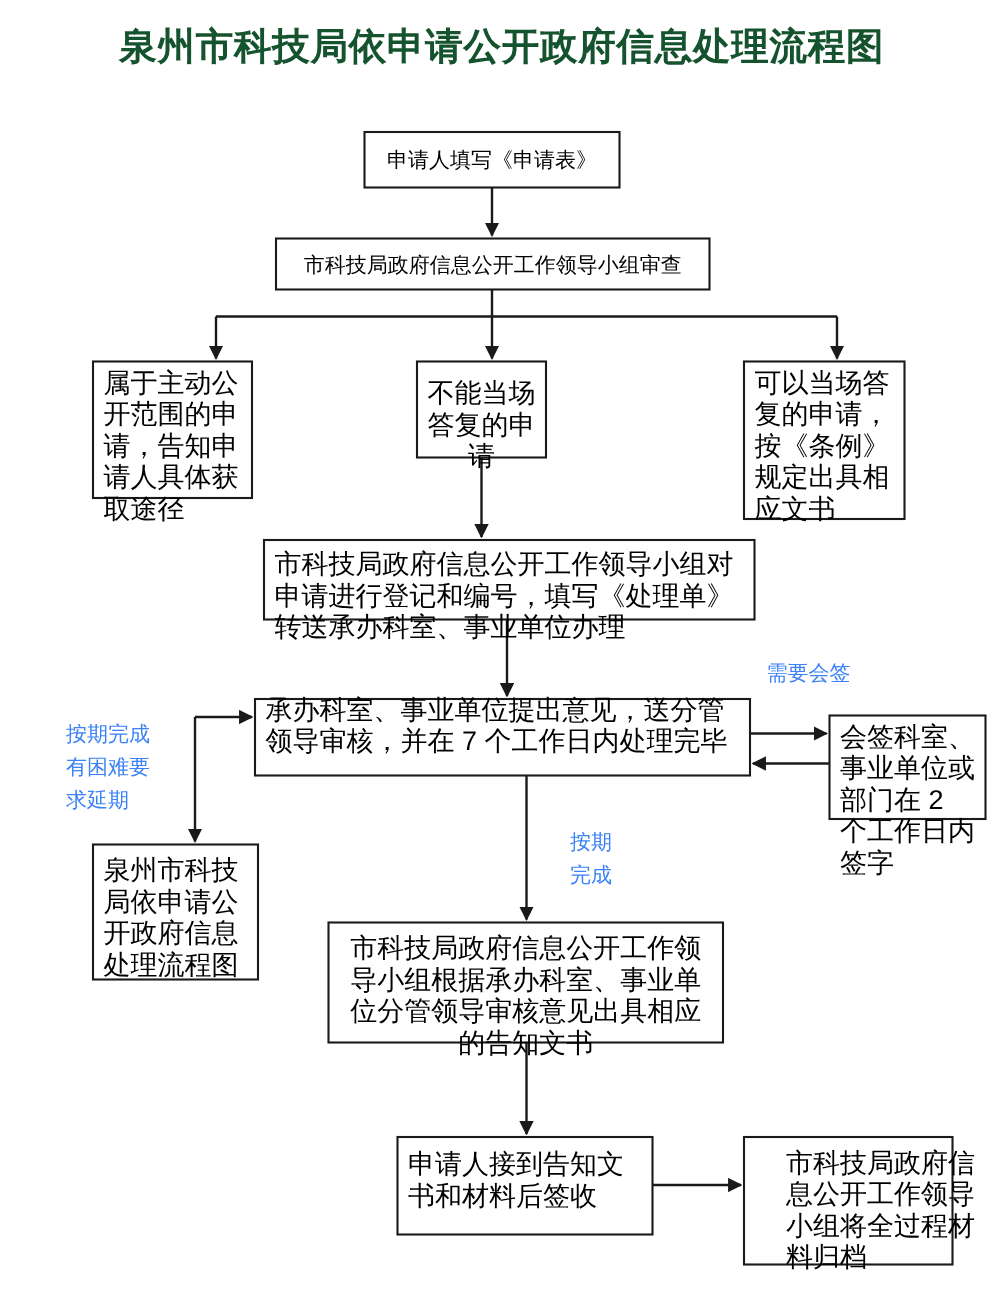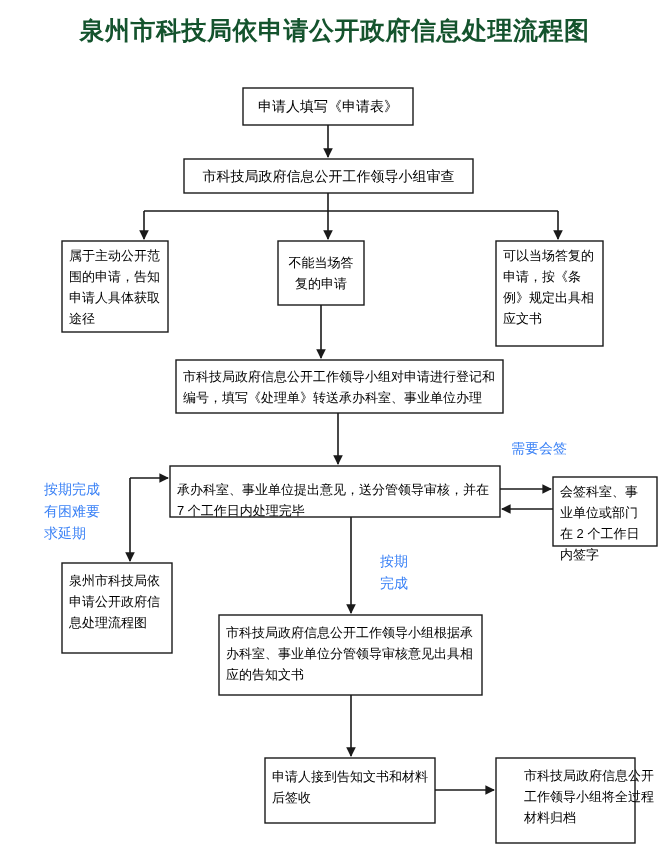--- a/index.html
+++ b/index.html
@@ -45,21 +45,21 @@
   svg#flow .conn {
     stroke: #1a1a1a;
     stroke-width: 1.6;
     fill: none;
   }
   .nodebox {
     position: absolute;
     box-sizing: border-box;
     color: #000000;
     font-family: "Liberation Sans", "DejaVu Sans", sans-serif;
-    font-size: 13px;
+    font-size: 18px;
     line-height: 21px;
     padding: 4px 7px;
     white-space: pre-wrap;
     word-break: break-all;
   }
   .nodebox.center {
     text-align: center;
   }
   .nodebox.vcenter {
     display: flex;
@@ -133,27 +133,27 @@
   <div class="nodebox center vcenter" style="left:184px;top:159px;width:289px;height:34px;font-size:14px;">市科技局政府信息公开工作领导小组审查</div>
 
   <div class="nodebox" style="left:62px;top:241px;width:106px;height:91px;">属于主动公开范围的申请，告知申请人具体获取途径</div>
 
   <div class="nodebox center" style="left:278px;top:248px;width:86px;height:57px;">不能当场答复的申请</div>
 
   <div class="nodebox" style="left:496px;top:241px;width:107px;height:105px;">可以当场答复的申请，按《条例》规定出具相应文书</div>
 
   <div class="nodebox" style="left:176px;top:362px;width:327px;height:51px;">市科技局政府信息公开工作领导小组对申请进行登记和编号，填写《处理单》转送承办科室、事业单位办理</div>
 
-  <div class="nodebox" style="left:170px;top:475px;width:330px;height:48px;">承办科室、事业单位提出意见，送分管领导审核，并在 7 个工作日内处理完毕</div>
+  <div class="nodebox" style="left:170px;top:459px;width:330px;height:48px;">承办科室、事业单位提出意见，送分管领导审核，并在 7 个工作日内处理完毕</div>
 
   <div class="nodebox" style="left:553px;top:477px;width:104px;height:69px;">会签科室、事业单位或部门在 2 个工作日内签字</div>
 
   <div class="nodebox" style="left:62px;top:566px;width:110px;height:87px;">泉州市科技局依申请公开政府信息处理流程图</div>
 
-  <div class="nodebox" style="left:219px;top:618px;width:263px;height:77px;">市科技局政府信息公开工作领导小组根据承办科室、事业单位分管领导审核意见出具相应的告知文书</div>
+  <div class="nodebox" style="left:219px;top:618px;width:263px;height:77px;text-align:center;">市科技局政府信息公开工作领导小组根据承办科室、事业单位分管领导审核意见出具相应的告知文书</div>
 
   <div class="nodebox" style="left:265px;top:762px;width:170px;height:61px;">申请人接到告知文书和材料后签收</div>
 
   <div class="nodebox" style="left:517px;top:761px;width:148px;height:82px;">市科技局政府信息公开工作领导小组将全过程材料归档</div>
 
   <div class="edgelabel" style="left:511px;top:437px;">需要会签</div>
 
   <div class="edgelabel" style="left:44px;top:478px;">按期完成
 有困难要
 求延期</div>

